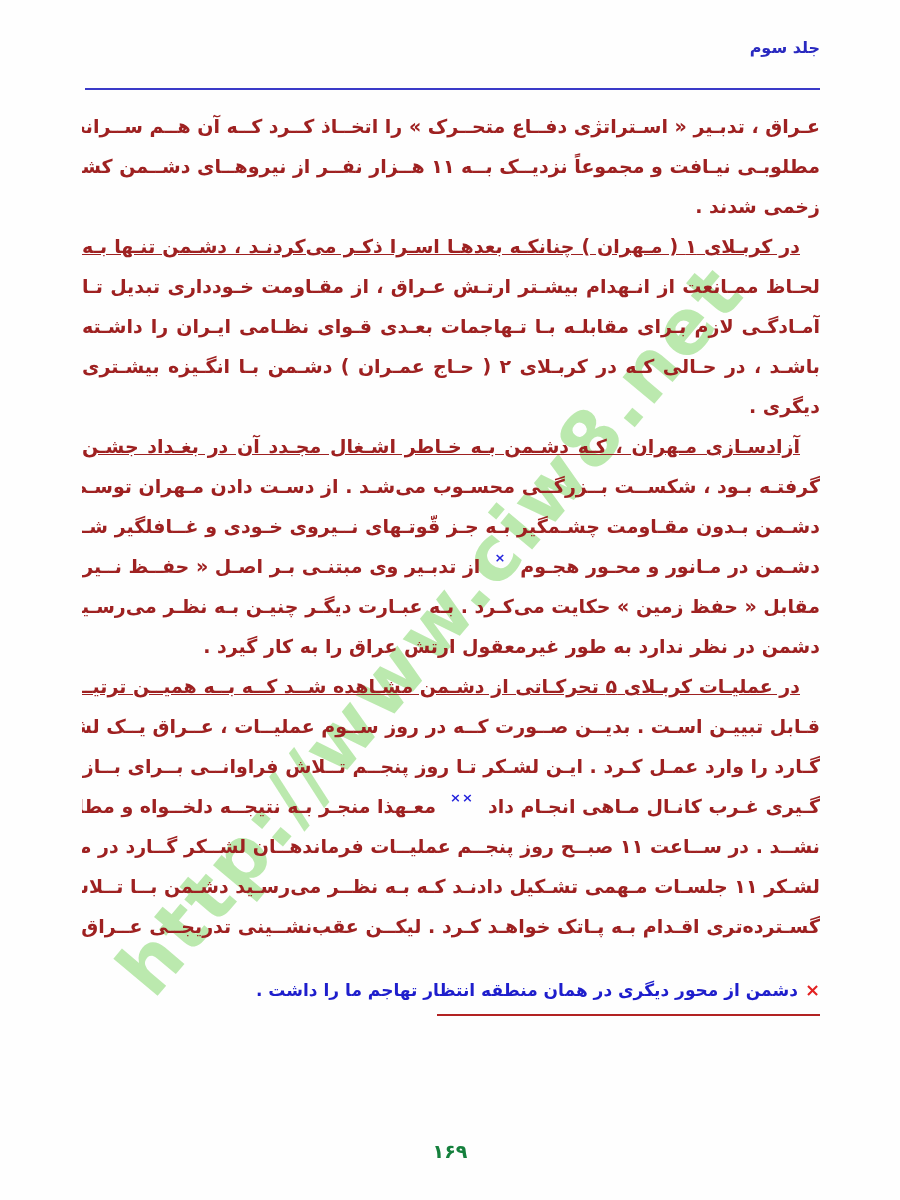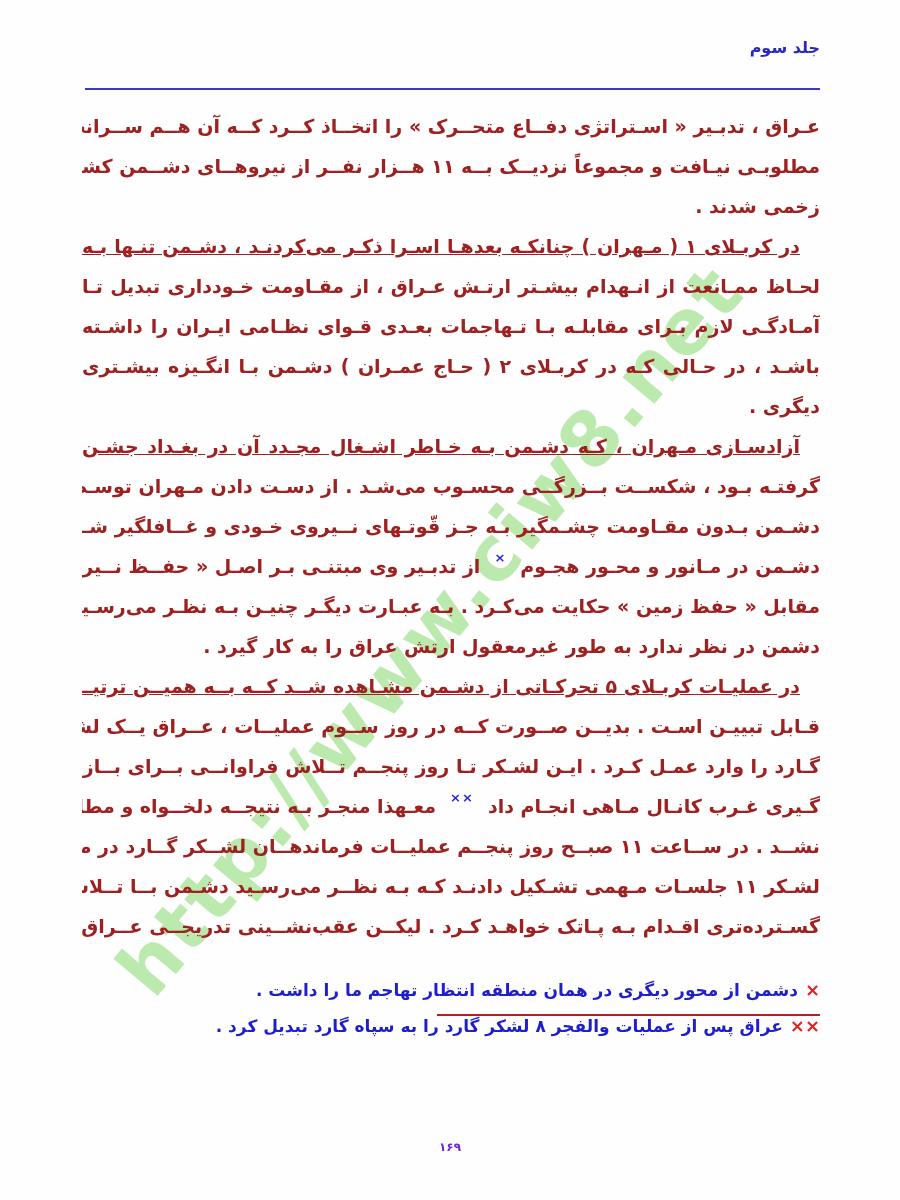--- a/index.html
+++ b/index.html
@@ -118,22 +118,22 @@
     font-size: 18px;
     letter-spacing: 0px;
     margin-left: 7px;
   }
   .page-number {
     position: absolute;
     top: 1140px;
     left: 0;
     width: 900px;
     text-align: center;
-    color: #6d28d9;
-    font-size: 12px;
+    color: #15803d;
+    font-size: 19px;
     font-weight: bold;
     z-index: 2;
   }
 </style>
 </head>
 <body>
 
 <div class="page">
 
   <div class="watermark">http://www.ciw8.net</div>
@@ -165,18 +165,17 @@
       <div class="body-line">گـیری غـرب کانـال مـاهی انجـام داد<span class="sup-marker">××</span>معـهذا منجـر بـه نتیجــه دلخــواه و مطلــوب</div>
       <div class="body-line">نشــد . در ســاعت ۱۱ صبــح روز پنجــم عملیــات فرماندهــان لشــکر گــارد در مقــر</div>
       <div class="body-line">لشـکر ۱۱ جلسـات مـهمی تشـکیل دادنـد کـه بـه نظــر می‌رسـید دشـمن بــا تــلاش</div>
       <div class="body-line">گسـترده‌تری اقـدام بـه پـاتک خواهـد کـرد . لیکــن عقب‌نشــینی تدریجــی عــراق بــه</div>
     </div>
 
   <div class="fn-rule"></div>
 
   <div class="footnotes" id="footnotes">
       <div class="footnote-row"><span class="fn-marker">×</span><span>دشمن از محور دیگری در همان منطقه انتظار تهاجم ما را داشت .</span></div>
-      <div class="footnote-row"><span class="fn-marker">××</span><span>عراق پس از عملیات والفجر ۸ لشکر گارد را به سپاه گارد تبدیل کرد .</span></div>
     </div>
 
   <div class="page-number">۱۶۹</div>
 
 </div>
 
 </body></html>

